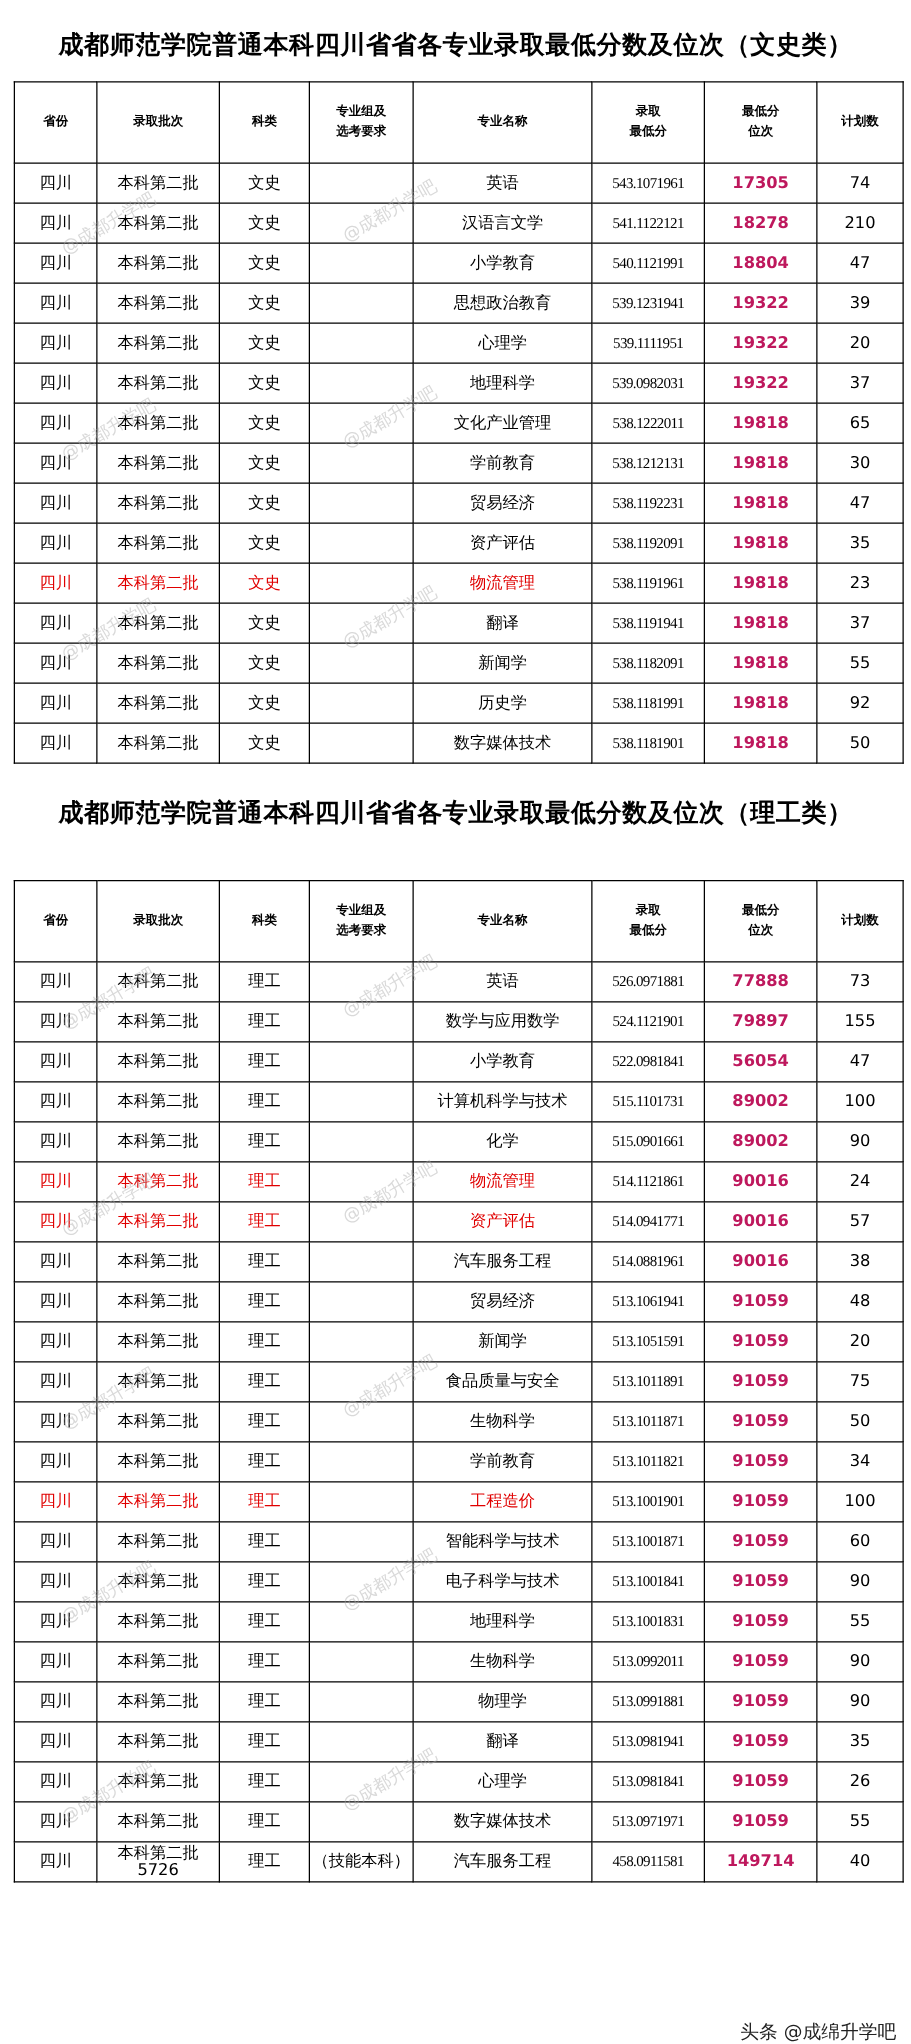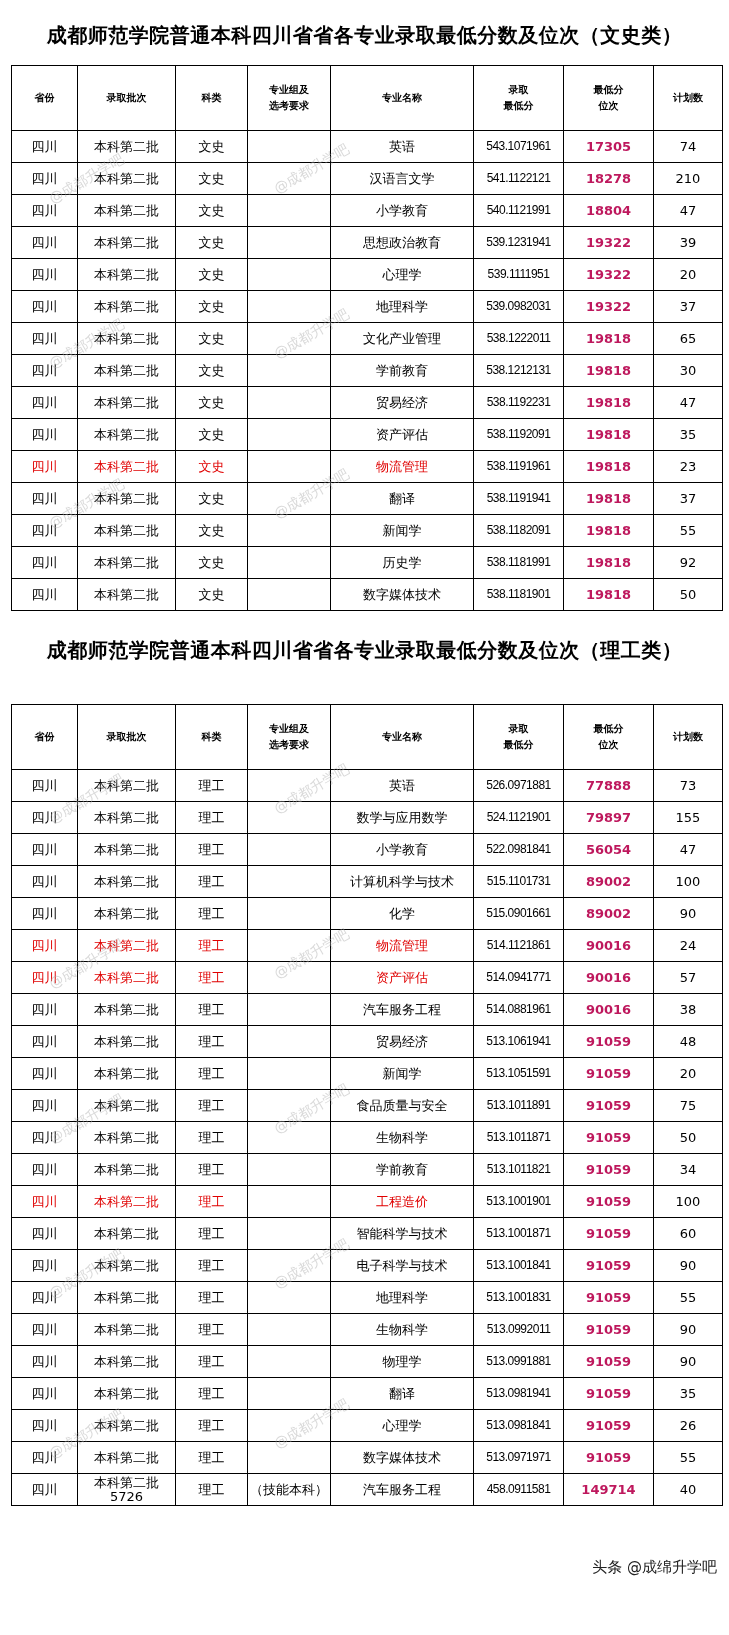--- a/index.html
+++ b/index.html
@@ -6,26 +6,26 @@
   body { width: 729px; height: 1635px; position: relative; overflow: hidden;
          font-family: "DejaVu Sans", "Liberation Sans", sans-serif; color: #000; }
   .title { position: absolute; left: 0; width: 729px; text-align: center;
            font-family: "DejaVu Serif", "Liberation Serif", serif; font-weight: bold;
            font-size: 20px; letter-spacing: 0.5px; }
   table { position: absolute; left: 11px; border-collapse: collapse; table-layout: fixed; width: 711px; }
   td, th { border: 1.5px solid #000; text-align: center; vertical-align: middle; padding: 0;
            font-size: 13px; line-height: 15px; overflow: hidden; white-space: nowrap; }
   th { font-weight: bold; font-size: 10px; line-height: 16px; height: 64px; }
   td { height: 31px; }
-  td.num { font-family: Liberation Sans, sans-serif; font-size: 12px; letter-spacing: -0.5px; }
+  td.num { font-family: Liberation Serif, serif; font-size: 12px; letter-spacing: -0.5px; }
   td.rank { color: #be185d; font-weight: bold; font-size: 13px; }
   tr.hl td.red-txt { color: #e00000; }
   .wm { position: absolute; color: rgba(170,170,170,0.45); font-size: 14px; transform: rotate(-30deg);
         transform-origin: left bottom; white-space: nowrap; pointer-events: none; }
-  .footer { position: absolute; right: 12px; top: 1558px; font-size: 15px; color: #222; }
+  .footer { position: absolute; right: 12px; top: 1616px; font-size: 15px; color: #222; }
 </style>
 </head>
 <body>
 
 <div class="title" style="top:22px;">成都师范学院普通本科四川省省各专业录取最低分数及位次（文史类）</div>
 <table id="t0" style="top:65px;">
     <colgroup>
       <col style="width: 66px;">
       <col style="width: 98px;">
       <col style="width: 72px;">

